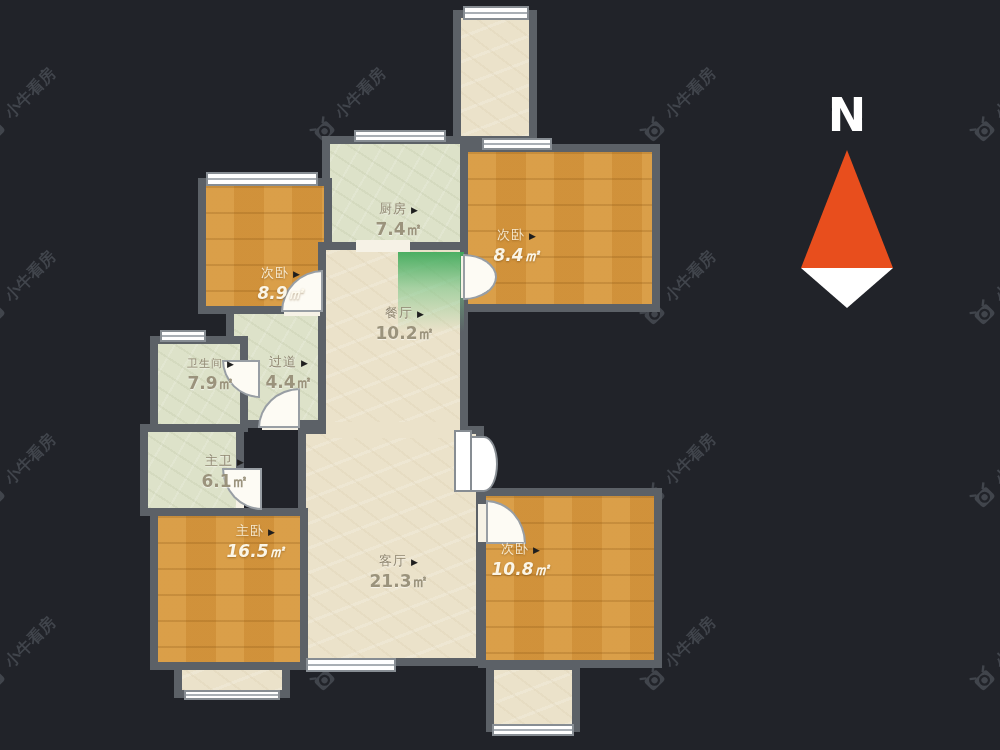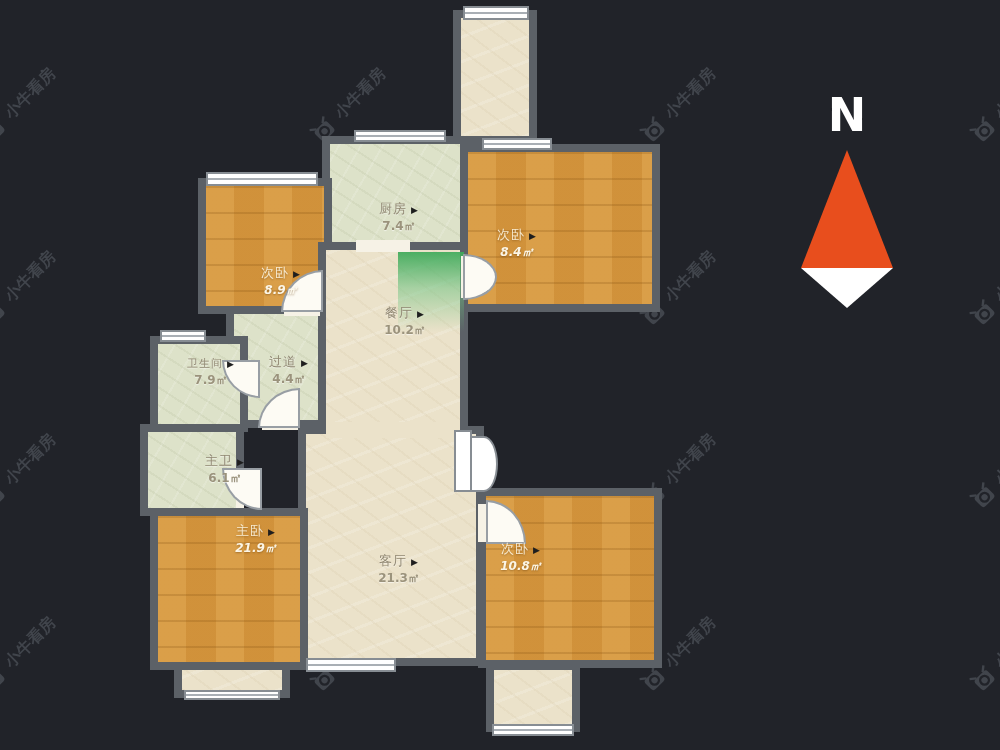--- a/index.html
+++ b/index.html
@@ -32,21 +32,21 @@
           background-image:linear-gradient(#a9afb5,#a9afb5);background-size:100% 2px;
           background-position:center;background-repeat:no-repeat;background-color:#fff;}
   .gap{position:absolute;z-index:3;background:#f6f2e6;}
   .door{position:absolute;z-index:4;background:#fdfbf4;border:2px solid #989ea4;box-sizing:border-box;}
   .flue{position:absolute;z-index:4;background:#fff;border:2px solid #878d93;box-sizing:border-box;}
   
   .rlabel{position:absolute;z-index:5;transform:translateX(-50%);text-align:center;line-height:1.35;}
   .rname{font-size:13px;letter-spacing:1px;white-space:nowrap;}
   .rlabel.small .rname{font-size:11px;}
   .mk{font-size:9px;color:#1e1e1e;margin-left:4px;text-shadow:none;}
-  .rarea{font-size:12px;font-weight:700;white-space:nowrap;}
+  .rarea{font-size:17px;font-weight:700;white-space:nowrap;}
   .lite .rname{color:rgba(255,248,230,.88);text-shadow:0 1px 2px rgba(100,60,10,.45);}
   .lite .rarea{color:rgba(255,252,240,.95);text-shadow:0 1px 2px rgba(100,60,10,.45);font-style:italic;}
   .dark .rname{color:rgba(140,131,110,.95);text-shadow:0 1px 1px rgba(255,255,255,.55);}
   .dark .rarea{color:rgba(150,141,118,.95);text-shadow:0 1px 1px rgba(255,255,255,.6);}
   
   .compass{position:absolute;left:792px;top:92px;width:110px;z-index:2;text-align:center;}
   .compass .n{color:#fff;font-size:46px;font-weight:700;font-family:"DejaVu Sans",sans-serif;line-height:1;}
   .compass svg{margin-top:10px;}
 </style>
 </head>
@@ -283,21 +283,21 @@
     <div class="rlabel dark" style="left:289px;top:353px">
       <div class="rname"><span>过道</span><span class="mk">▶</span></div>
       <div class="rarea">4.4㎡</div>
     </div>
     <div class="rlabel dark" style="left:225px;top:452px">
       <div class="rname"><span>主卫</span><span class="mk">▶</span></div>
       <div class="rarea">6.1㎡</div>
     </div>
     <div class="rlabel lite" style="left:256px;top:522px">
       <div class="rname"><span>主卧</span><span class="mk">▶</span></div>
-      <div class="rarea">21.9㎡</div>
+      <div class="rarea">16.5㎡</div>
     </div>
     <div class="rlabel dark" style="left:399px;top:552px">
       <div class="rname"><span>客厅</span><span class="mk">▶</span></div>
       <div class="rarea">21.3㎡</div>
     </div>
     <div class="rlabel lite" style="left:521px;top:540px">
       <div class="rname"><span>次卧</span><span class="mk">▶</span></div>
       <div class="rarea">10.8㎡</div>
     </div>
   </div>

